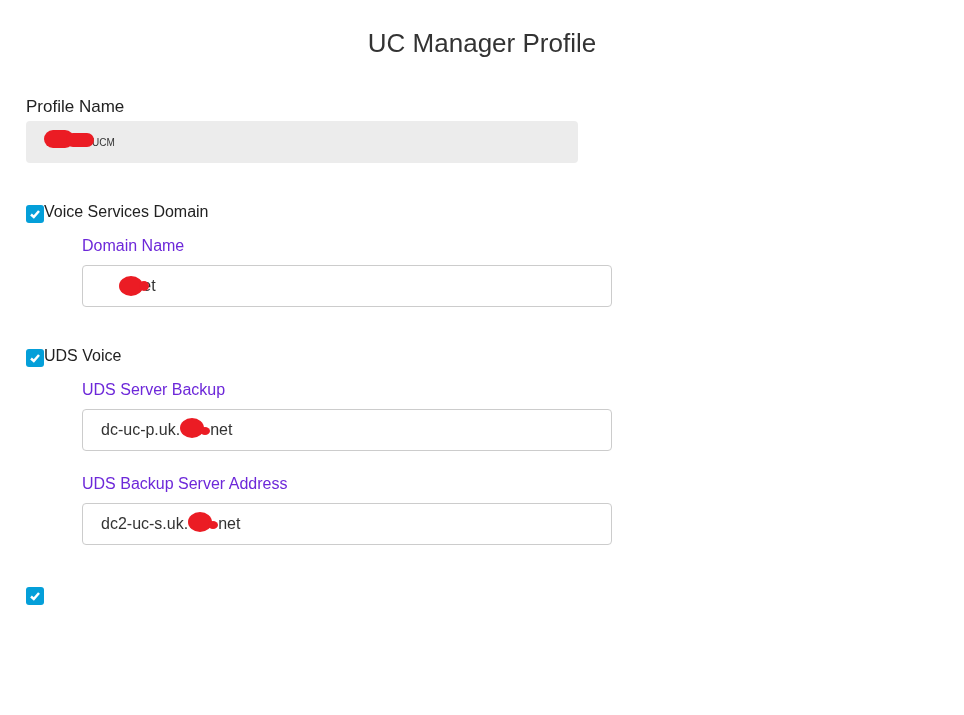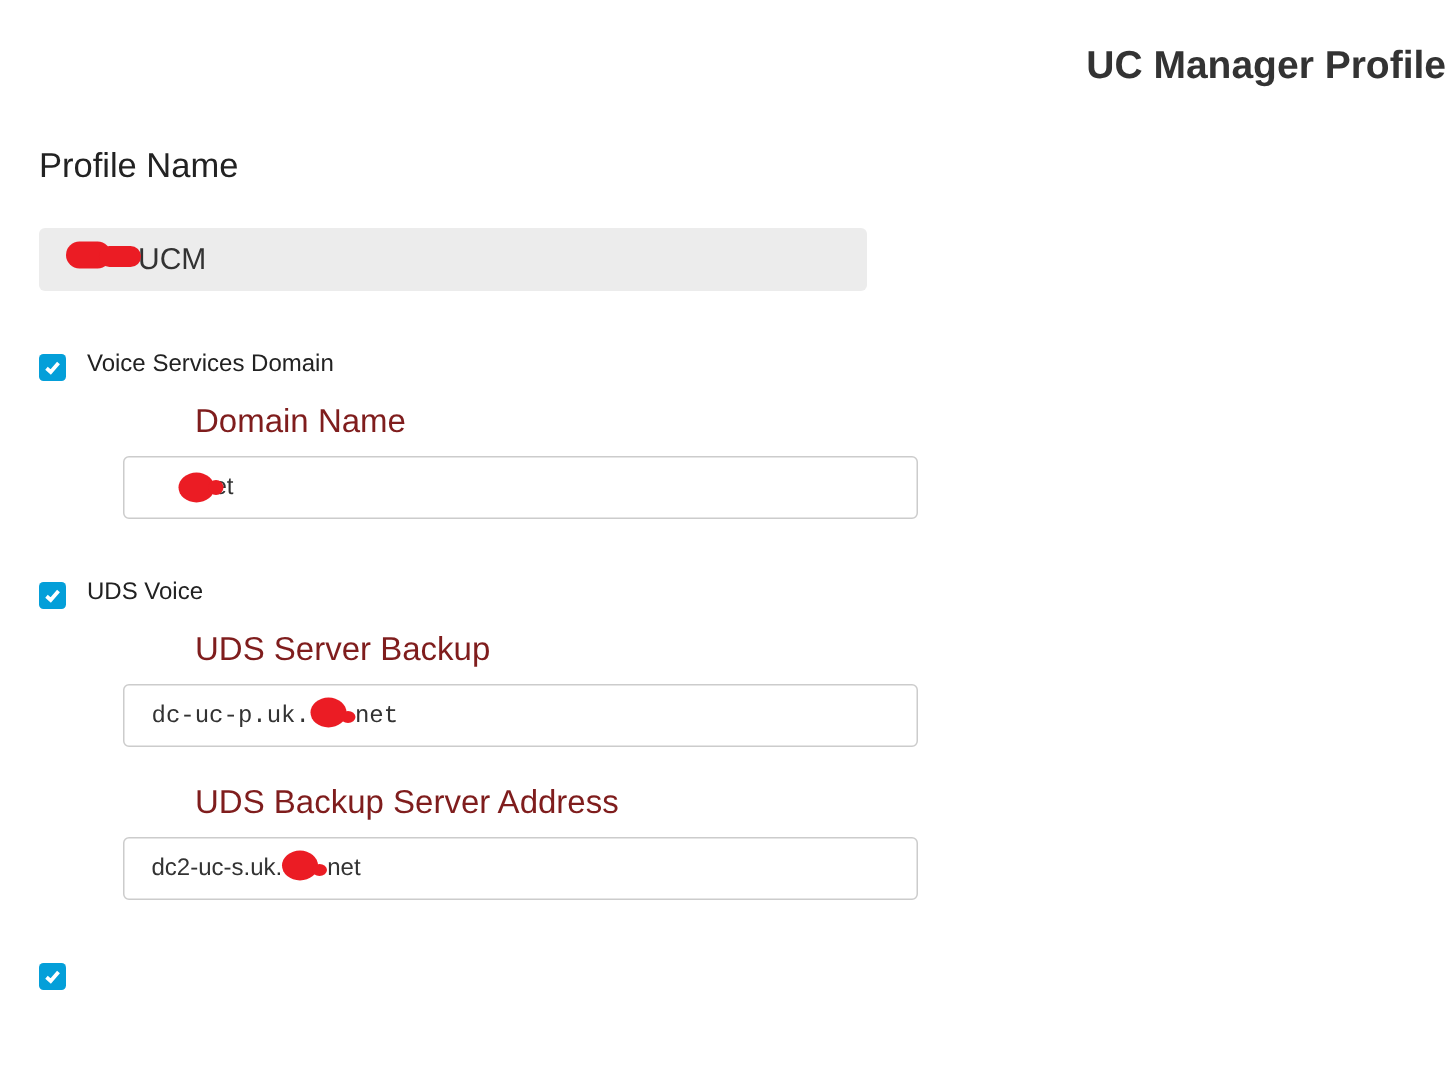--- a/index.html
+++ b/index.html
@@ -5,61 +5,60 @@
     * { box-sizing: border-box; margin: 0; padding: 0; }
     body {
       font-family: -apple-system, BlinkMacSystemFont, "Segoe UI", Helvetica, Arial, sans-serif;
       background: #fff;
       width: 964px;
       height: 715px;
       padding: 0;
       color: #222;
     }
     .page-title {
-      text-align: right;
+      text-align: center;
       font-size: 26px;
-      font-weight: 700;
+      font-weight: 400;
       color: #333;
       padding-top: 28px;
       padding-bottom: 10px;
     }
     .form-wrap {
       padding: 28px 26px 0 26px;
     }
     .field-label {
-      font-size: 23px;
+      font-size: 17px;
       color: #222;
-      margin-bottom: 28px;
+      margin-bottom: 4px;
       display: block;
     }
     .readonly-box {
       background: #ececec;
       border-radius: 4px;
       padding: 12px 18px;
       width: 552px;
       height: 42px;
-      font-size: 20px;
+      font-size: 10px;
       color: #333;
       position: relative;
       display: flex;
       align-items: center;
       text-align: right;
     }
     .blot {
       position: absolute;
       background: #eb1c24;
       border-radius: 50%;
     }
     .section {
       margin-top: 40px;
     }
     .check-row {
       display: flex;
       align-items: flex-start;
-      gap: 14px;
     }
     .checkbox {
       width: 18px;
       height: 18px;
       background: #049fd9;
       border-radius: 3px;
       display: flex;
       align-items: center;
       justify-content: center;
       flex-shrink: 0;
@@ -79,24 +78,23 @@
     .sub-text {
       font-size: 15px;
       color: #555;
       margin-top: 2px;
     }
     .indent {
       margin-left: 56px;
       margin-top: 14px;
     }
     .sub-label {
-      font-size: 22px;
-      color: #7f1d1d;
+      font-size: 16px;
+      color: #6d28d9;
       margin-bottom: 10px;
-      margin-left: 48px;
     }
     .text-input {
       width: 530px;
       height: 42px;
       border: 1px solid #ccc;
       border-radius: 4px;
       padding: 0 18px;
       font-size: 16px;
       color: #333;
       outline: none;
@@ -177,21 +175,21 @@
       <div class="checkbox">
         <svg viewBox="0 0 12 12">
             <polyline points="2,6.5 4.8,9 10,3"></polyline>
           </svg>
       </div>
       <div class="check-text">UDS Voice</div>
     </div>
     <div class="indent">
       <div class="sub-label">UDS Server Backup</div>
       <div class="text-input">
-        <div class="input-content" style="position:relative;font-family:Liberation Mono, monospace;">
+        <div class="input-content" style="position:relative;">
           <span>dc-uc-p.uk.</span>
           <span style="position:relative; display:inline-block; width:30px; height:22px; vertical-align:middle;">
             <span class="red3" style="left:-2px; top:-2px;">
               <span class="blot b1"></span>
               <span class="blot b2"></span>
             </span>
           </span>
           <span>net</span>
         </div>
       </div>

